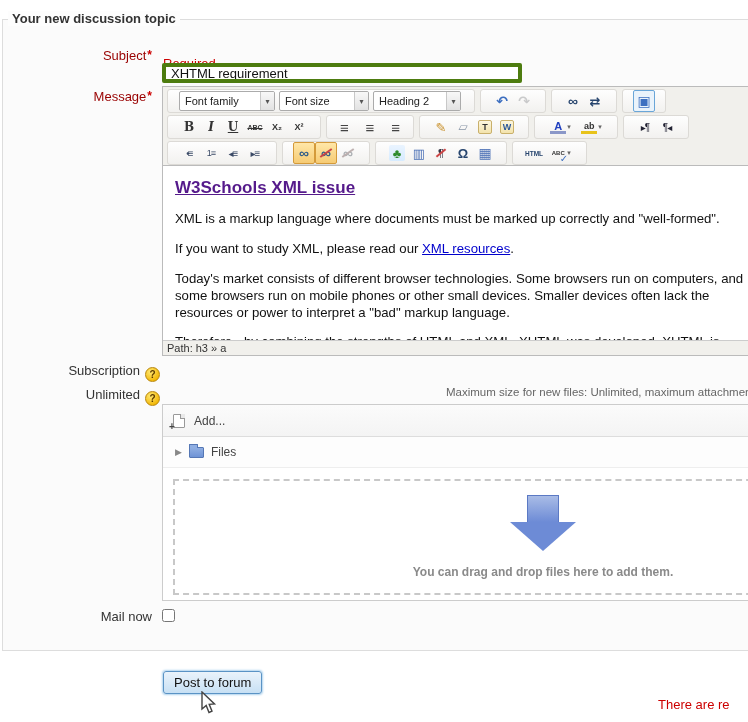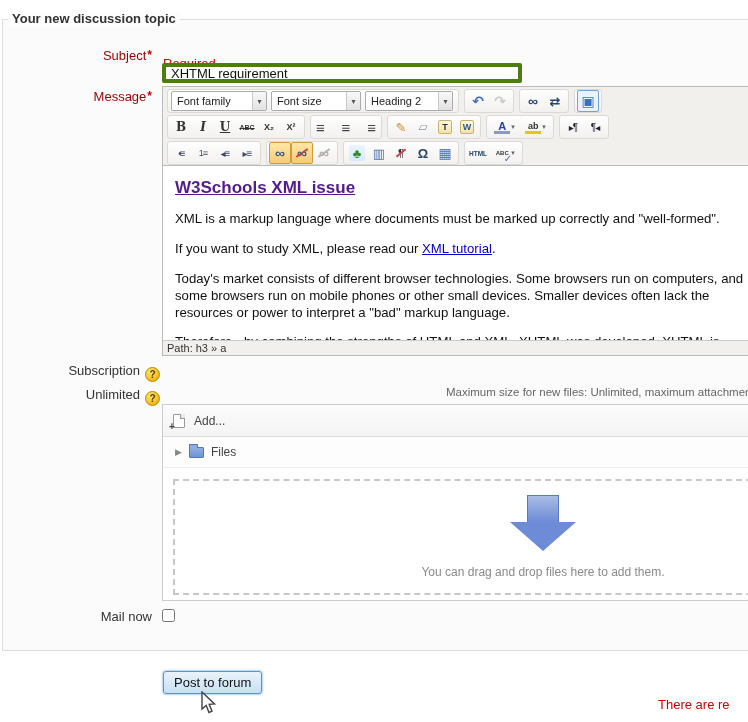--- a/index.html
+++ b/index.html
@@ -20,21 +20,21 @@
 
   #subject-input { position:absolute; left:162px; top:63px; width:360px; height:20px;
       border:4px solid #4d7c0f; border-radius:2px; font:13px "Liberation Sans","DejaVu Sans",sans-serif;
       padding:1px 5px; background:#fff; color:#111; }
 
   
   #editor { position:absolute; left:162px; top:86px; width:762px; height:270px;
             border:1px solid #BBB; background:#F1F0EC; }
   #tb-rows { height:78px; padding-top:1px; }
   .tb-row { display:flex; align-items:center; height:26px; padding-left:4px; }
-  .tb-group { display:inline-flex; align-items:center; height:24px; padding:0 2px;
+  .tb-group { display:inline-flex; align-items:center; height:24px; padding:0 10px;
               background:linear-gradient(#FEFEFE,#F2F1EF); border:1px solid #DCDAD6;
               border-radius:3px; margin-right:5px; }
   .tb-select { display:inline-flex; align-items:center; height:20px; background:#fff;
                border:1px solid #ABABAB; border-radius:2px; margin:0 3px 0 1px; overflow:hidden; }
   .sel-label { flex:1; font-size:11px; padding:0 5px; color:#222; white-space:nowrap; }
   .sel-arrow { width:14px; align-self:stretch; display:flex; align-items:center; justify-content:center;
                border-left:1px solid #C8C8C8; background:linear-gradient(#F8F8F8,#E2E2E2);
                font-size:8px; color:#555; }
   .tbi { position:relative; width:22px; height:22px; display:inline-flex; align-items:center;
          justify-content:center; border:1px solid transparent; border-radius:2px; cursor:default; }
@@ -134,21 +134,21 @@
   .fm-tree-label { font-size:12px; color:#444; }
   .dropzone { position:absolute; left:10px; top:74px; width:740px; height:116px;
       border:2px dashed #C8C8C8; display:flex; flex-direction:column; align-items:center;
       justify-content:center; }
   .dd-arrow { width:66px; height:56px; position:relative; margin-bottom:14px; }
   .dd-shaft { position:absolute; left:17px; top:0; width:32px; height:27px;
       background:linear-gradient(#A9BCE6,#6D8BD6); border:1px solid #5B79C4; border-bottom:none; }
   .dd-head { position:absolute; left:0; top:27px; width:0; height:0;
       border-left:33px solid transparent; border-right:33px solid transparent;
       border-top:29px solid #6D8BD6; }
-  .dd-text { font-size:12px; color:#8A8A8A; }
+  .dd-text { font-size:12px; color:#8A8A8A;font-weight:bold; }
 
   
   #mailnow-check { position:absolute; left:162px; top:609px; width:13px; height:13px; }
   #post-button { position:absolute; left:163px; top:671px; height:23px; padding:0 10px;
       font:13px "Liberation Sans","DejaVu Sans",sans-serif; color:#111;
       background:linear-gradient(#EAF3FB,#C7E0F4); border:1px solid #5A93C5; border-radius:3px;
       box-shadow:0 0 2px 1px #AFD3EE; cursor:pointer; }
   #warning-text { position:absolute; left:658px; top:697px; color:#CC0000; font-size:13px;
       white-space:nowrap; }
   #cursor { position:absolute; left:200px; top:691px; z-index:9; }
@@ -325,21 +325,21 @@
             <span class="tbi has-split">
               <span class="ig i-spellcheck"></span>
               <span class="split-arrow">▾</span>
             </span>
           </span>
         </div>
       </div>
     <div id="editor-content">
       <h3><a href="#">W3Schools XML issue</a></h3>
       <p>XML is a markup language where documents must be marked up correctly and "well-formed".</p>
-      <p><span>If you want to study XML, please read our </span><a href="#" class="inline">XML tutorial</a><span>.</span></p>
+      <p><span>If you want to study XML, please read our </span><a href="#" class="inline">XML resources</a><span>.</span></p>
       <p>Today's market consists of different browser technologies. Some browsers run on computers, and some browsers run on mobile phones or other small devices. Smaller devices often lack the resources or power to interpret a "bad" markup language.</p>
       <p>Therefore - by combining the strengths of HTML and XML, XHTML was developed. XHTML is HTML</p>
     </div>
     <div id="editor-path">Path: h3 » a</div>
   </div>
 
   <div class="row-label" style="left:0;top:363px;width:160px">
     <span>Subscription</span><span class="help">?</span>
   </div>
 

